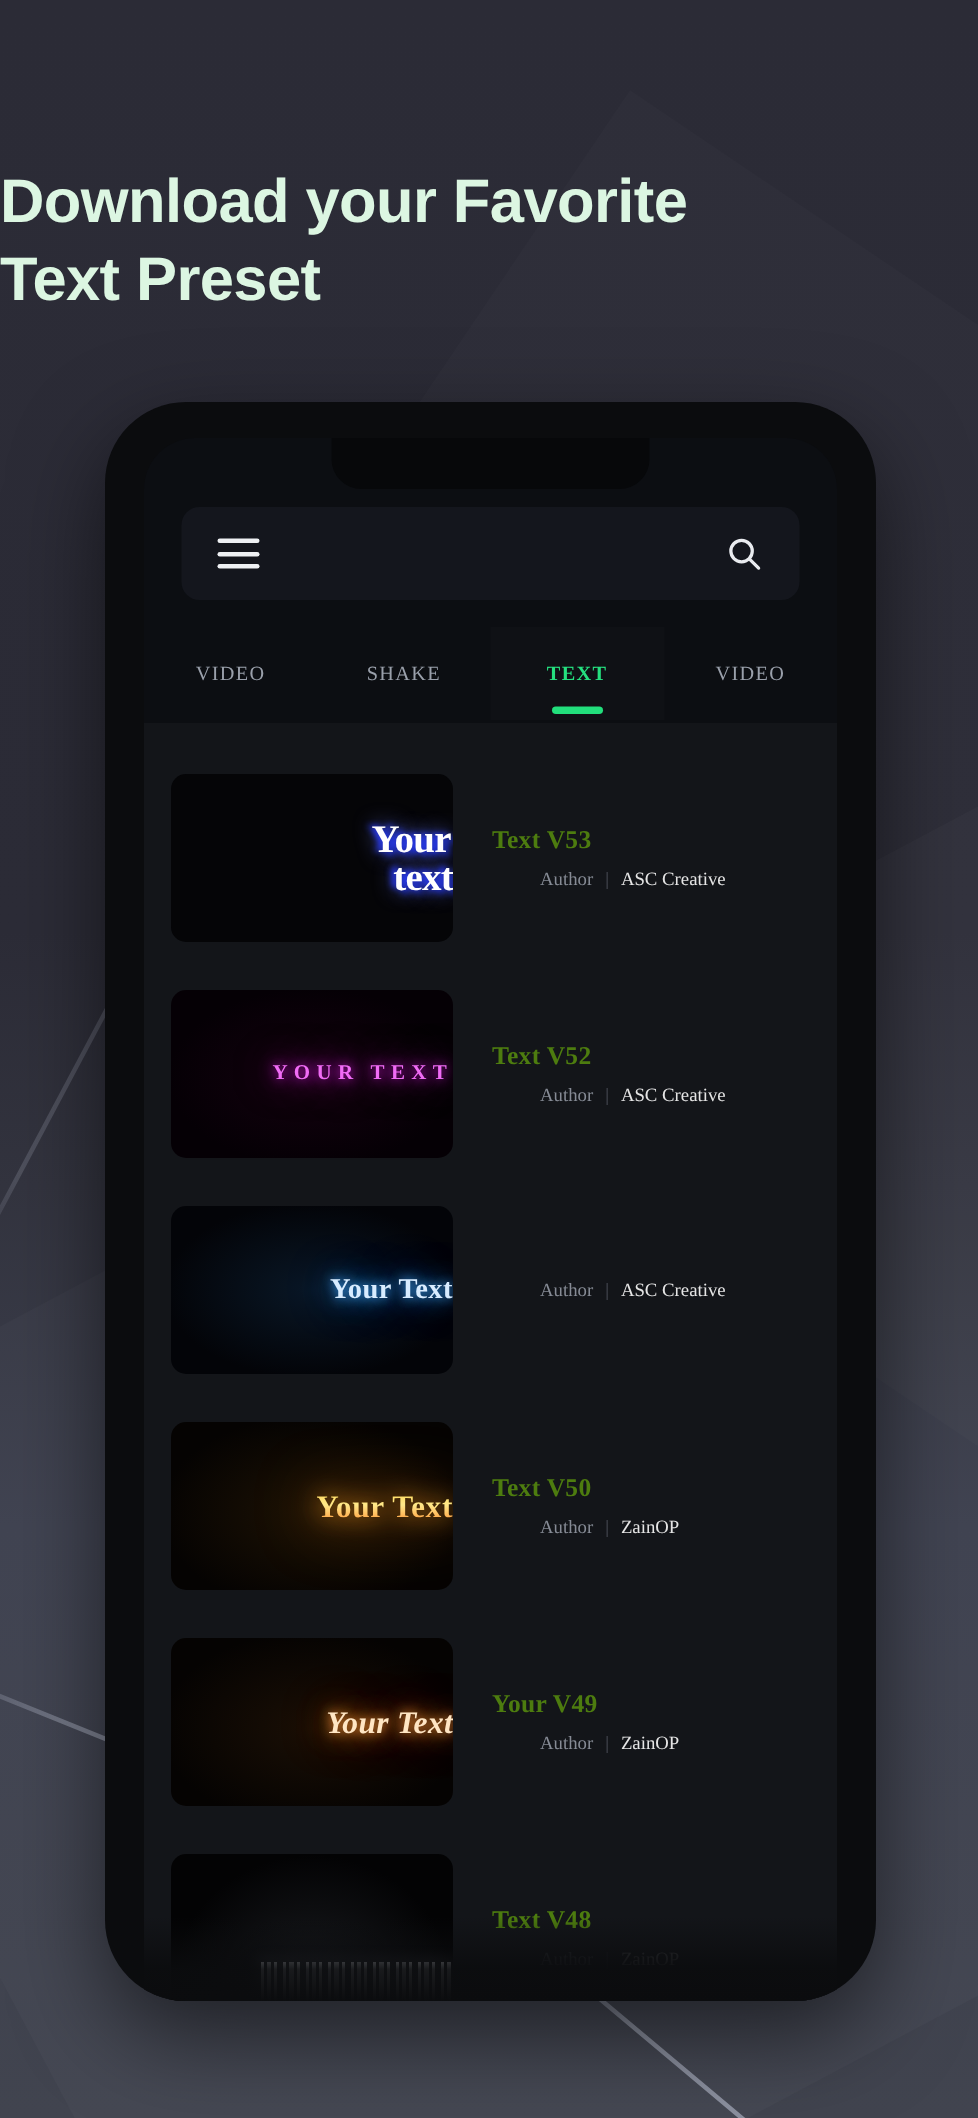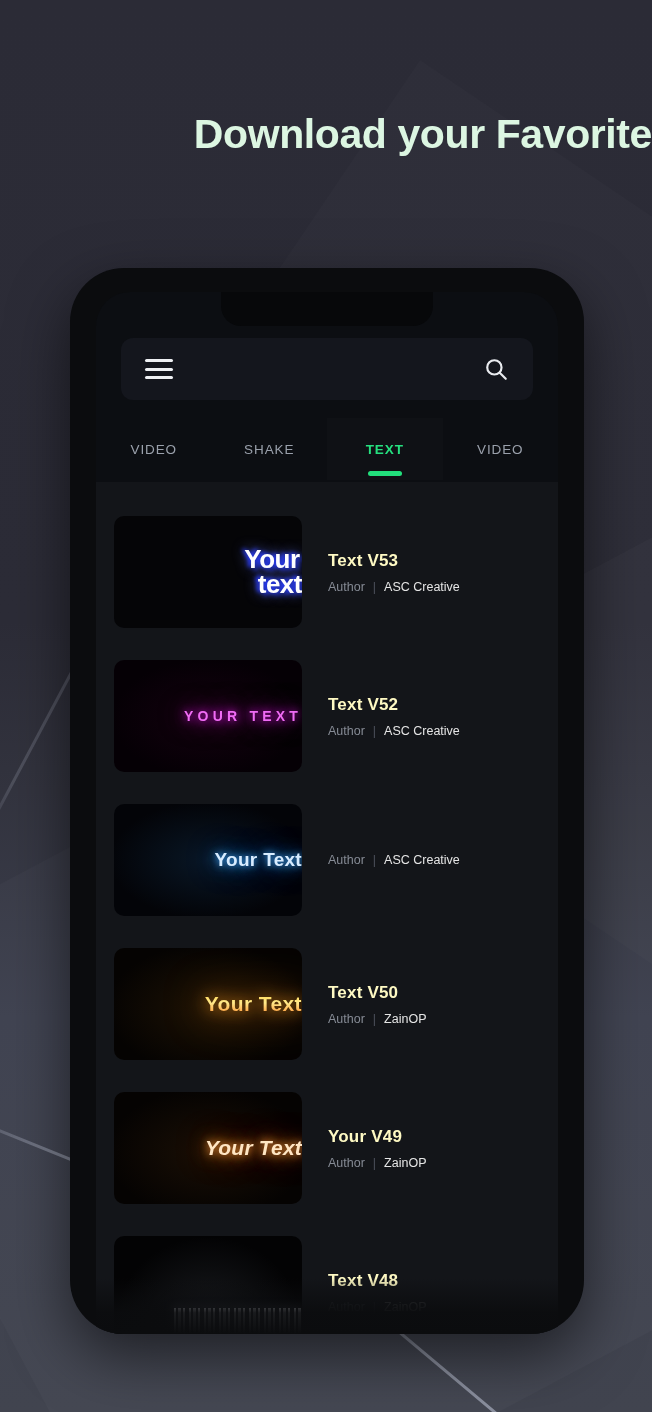--- a/index.html
+++ b/index.html
@@ -49,41 +49,42 @@
   }
   .bg-line.l1 { left: -60px; top: 1105px; width: 560px; transform: rotate(22deg); }
   .bg-line.l2 { left: 330px; top: 1272px; width: 430px; transform: rotate(40deg); }
   .bg-line.l3 { left: -30px; top: 860px; width: 320px; transform: rotate(-62deg); opacity:.35; }
 
   
   .headline {
     position: absolute;
     left: 0; top: 108px;
     width: 652px;
-    text-align: right;
+    text-align: left;
     color: #dcf6e2;
     font-size: 41px;
     line-height: 52px;
     font-weight: bold;
     letter-spacing: -0.4px;
     z-index: 5;
   }
 
   
   .phone {
     position: absolute;
     left: 70px;
     top: 268px;
     width: 514px;
     height: 1066px;
     background: #0b0c0e;
     border-radius: 54px;
     box-shadow: 0 22px 60px rgba(0,0,0,0.55);
     z-index: 6;
     overflow: hidden;
+    font-family: Liberation Serif, serif;
   }
   .phone-screen {
     position: absolute;
     left: 26px; top: 24px;
     width: 462px; height: 1042px;
     background: #0c0e12;
     border-radius: 34px 34px 0 0;
     overflow: hidden;
   }
   .notch {
@@ -220,26 +221,26 @@
         transparent 2px, transparent 4px,
         rgba(235,238,245,.75) 4px, rgba(235,238,245,.75) 7px,
         transparent 7px, transparent 9px,
         rgba(235,238,245,.9) 9px, rgba(235,238,245,.9) 11px,
         transparent 11px, transparent 15px);
     filter: blur(.4px) drop-shadow(0 0 5px rgba(220,230,255,.5));
   }
 
   .meta { padding-left: 26px; flex: 1 1 auto; min-width: 0; }
   .meta .title {
-    font-size: 17px; font-weight: bold; color: #fef9c3;
+    font-size: 17px; font-weight: bold; color: #4d7c0f;
     letter-spacing: .2px; margin-bottom: 9px;
   }
   .meta .author-row {
     font-size: 12.5px;
-    display: flex; align-items: center; gap: 8px;
+    display: flex; align-items: center; gap: 8px; margin-left: 32px;
   }
   .meta .author-label { color: #868b95; }
   .meta .sep { color: #4c505a; }
   .meta .author-name { color: #e5e5e5; }
 
   
   .list-item.clipped .meta .author-row { opacity: .18; }
 
   .screen-fade {
     position: absolute;
@@ -256,20 +257,21 @@
 
   <div class="bg-lower"></div>
   <div class="bg-band b2"></div>
   <div class="bg-band b1"></div>
   <div class="bg-line l3"></div>
   <div class="bg-line l1"></div>
   <div class="bg-line l2"></div>
 
   <div class="headline">
     <div>Download your Favorite</div>
+    <div>Text Preset</div>
   </div>
 
   <div class="phone">
     <div class="phone-screen">
       <div class="notch"></div>
 
       <div class="appbar">
         <div class="hamburger">
           <span></span>
           <span></span>

